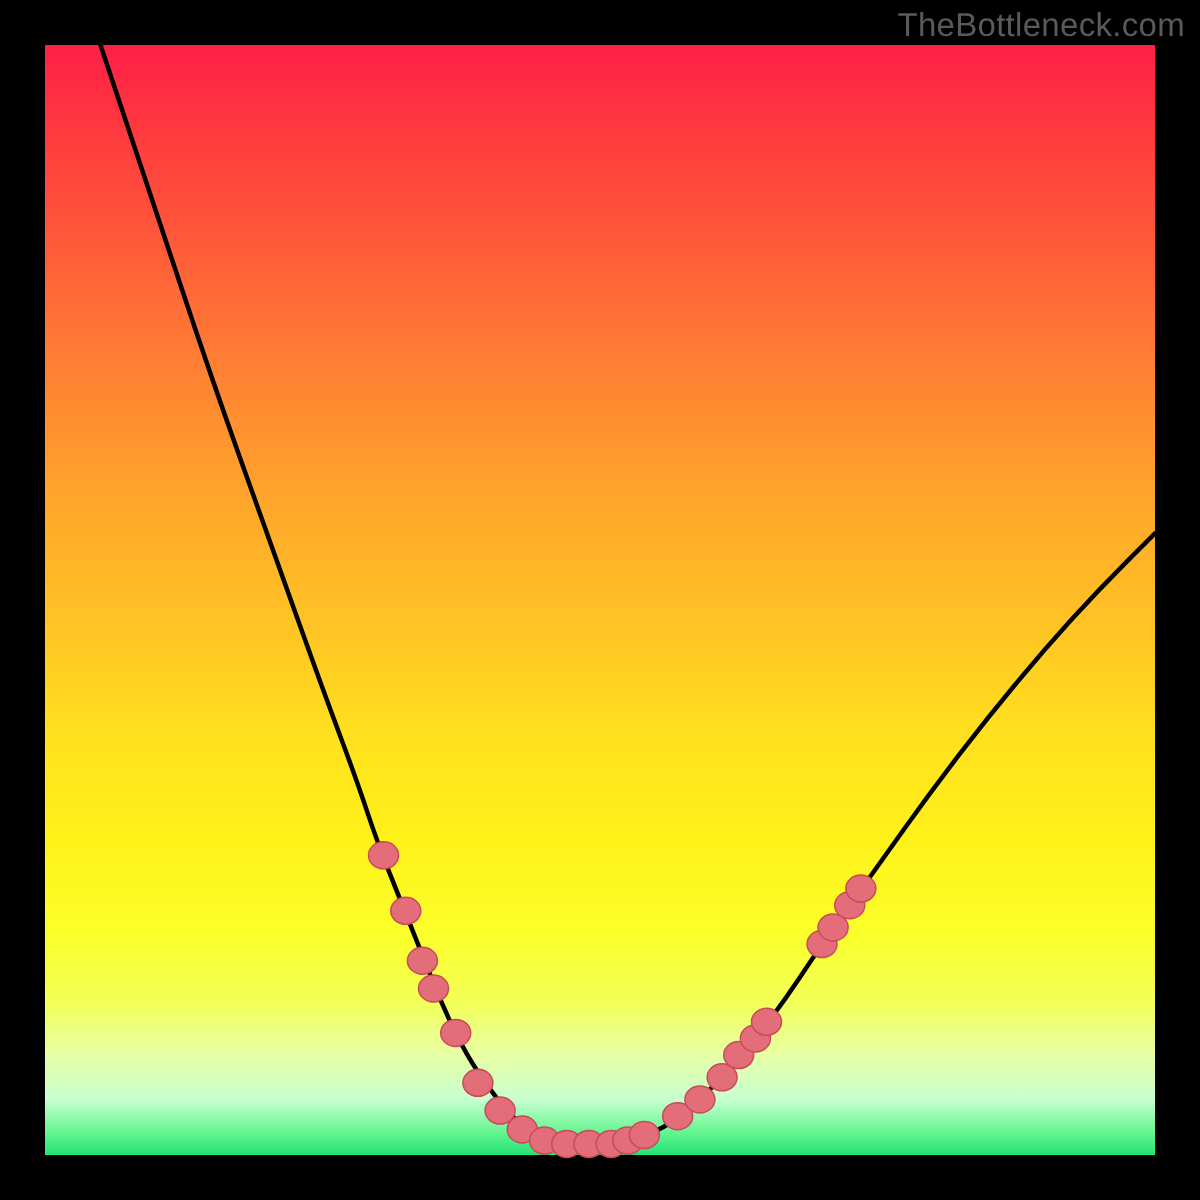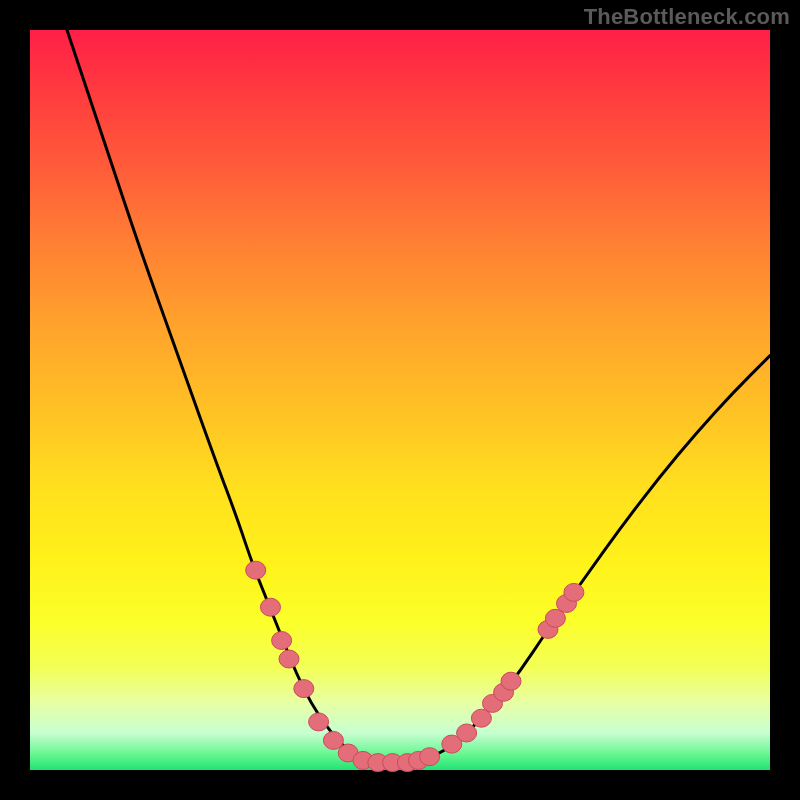--- a/index.html
+++ b/index.html
@@ -46,21 +46,21 @@
     width: 740px;
     height: 740px;
     overflow: visible;
   }
   .watermark {
     position: absolute;
     top: 4px;
     right: 10px;
     color: #5a5a5a;
     font-size: 22px;
-    font-weight: 700;
+    font-weight: 400;
     letter-spacing: .2px;
     user-select: none;
   }
 </style>
 </head>
 <body>
 
 <div class="frame">
   <div class="plot-area">
     <svg viewBox="0 0 740 740">

